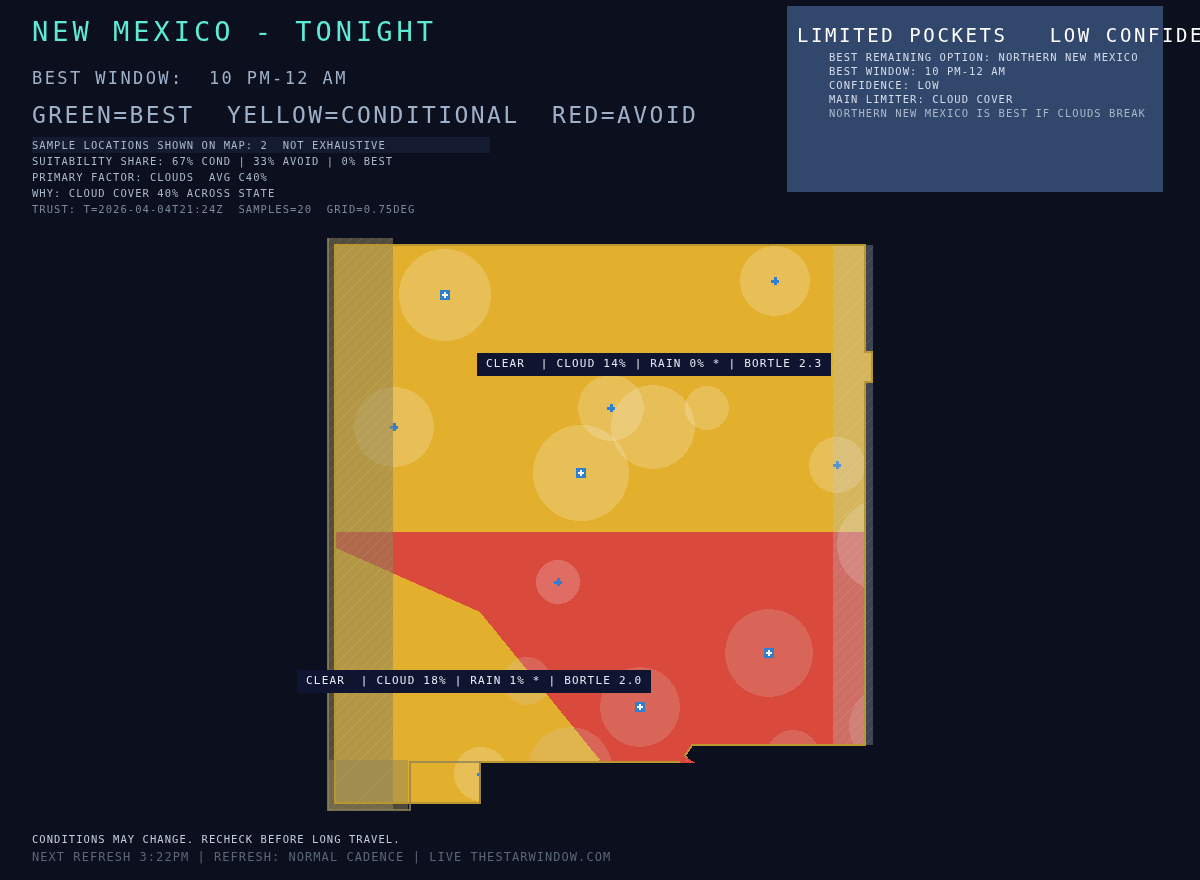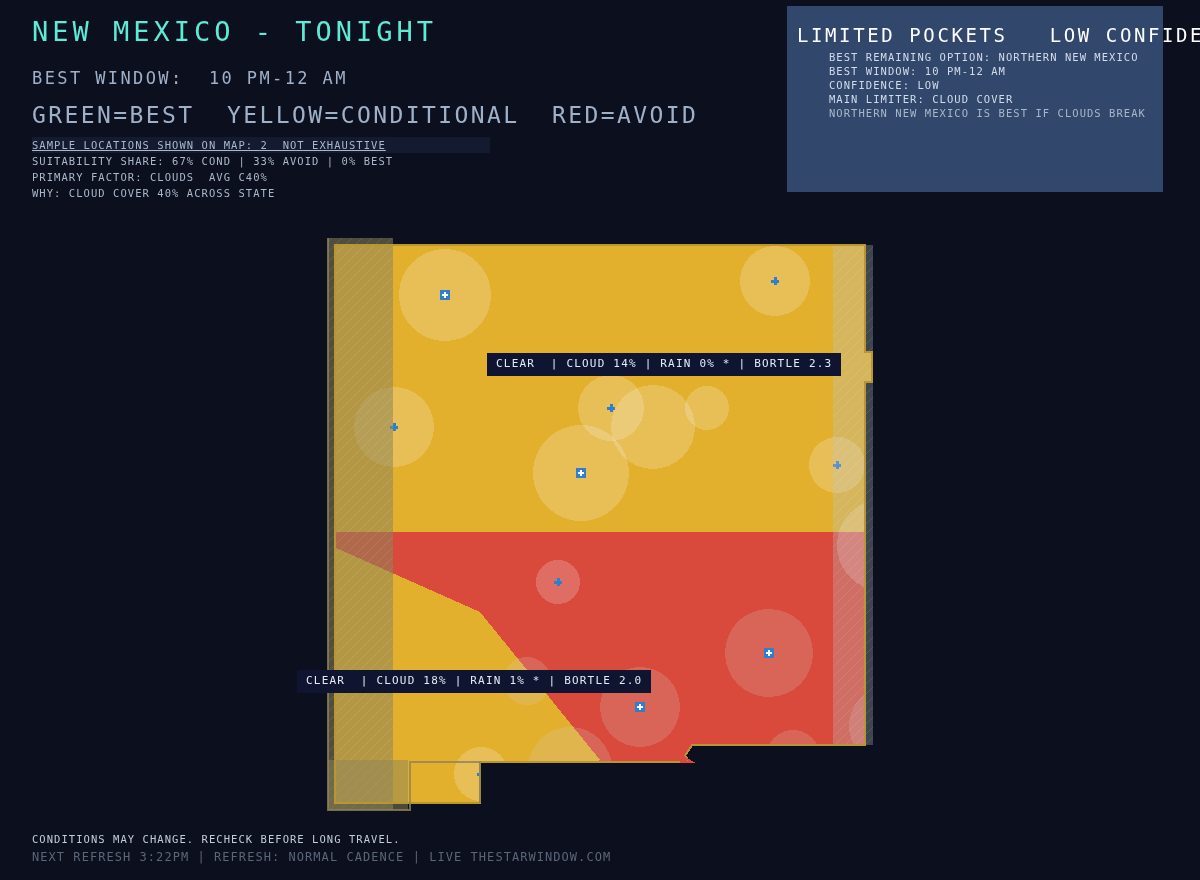--- a/index.html
+++ b/index.html
@@ -25,21 +25,21 @@
   .h-sub2{
     position:absolute;left:32px;top:102px;
     font-size:23px;letter-spacing:2.4px;color:#9fb0c9;white-space:pre;
   }
 
   .meta{position:absolute;left:32px;top:137px;width:470px;}
   .meta-row{
     font-size:10.5px;letter-spacing:1.05px;line-height:16px;
     color:#aab8cc;white-space:pre;height:16px;
   }
-  .meta-row.hl{background:#141b30;width:458px;text-decoration:underline;}
+  .meta-row.hl{background:#141b30;width:458px;}
   .meta-row.dim{color:#7b879b;}
   .meta-row.warn{color:#b08a3f;}
 
   
   .panel{
     position:absolute;left:787px;top:6px;width:376px;height:186px;
     background:#31476b;
   }
   .panel-title{
     position:absolute;left:797px;top:24px;
@@ -60,21 +60,21 @@
   .map{position:absolute;left:300px;top:200px;width:600px;height:660px;}
   .map svg{display:block;}
 
   
   .tip{
     position:absolute;background:#0f1530;
     color:#e4eaf6;font-size:11px;letter-spacing:1.2px;
     padding:4px 8px 5px 8px;white-space:pre;line-height:12px;
     box-shadow:0 0 0 1px #0f1530;
   }
-  #tip-a{left:478px;top:354px;margin-left:10px;}
+  #tip-a{left:478px;top:354px;}
   #tip-b{left:298px;top:671px;text-align:right;}
 
   
   .foot1{
     position:absolute;left:32px;top:833px;
     font-size:10.5px;letter-spacing:1.05px;color:#c2cddd;white-space:pre;
   }
   .foot2{
     position:absolute;left:32px;top:850px;
     font-size:12px;letter-spacing:1.05px;color:#5c6людей;white-space:pre;
@@ -88,20 +88,21 @@
 
   <div class="h-title">NEW MEXICO - TONIGHT</div>
   <div class="h-sub1">BEST WINDOW:  10 PM-12 AM</div>
   <div class="h-sub2">GREEN=BEST  YELLOW=CONDITIONAL  RED=AVOID</div>
 
   <div class="meta">
     <div class="meta-row hl">SAMPLE LOCATIONS SHOWN ON MAP: 2  NOT EXHAUSTIVE</div>
     <div class="meta-row">SUITABILITY SHARE: 67% COND | 33% AVOID | 0% BEST</div>
     <div class="meta-row">PRIMARY FACTOR: CLOUDS  AVG C40%</div>
     <div class="meta-row">WHY: CLOUD COVER 40% ACROSS STATE</div>
+    <div class="meta-row dim">TRUST: T=2026-04-04T21:24Z  SAMPLES=20  GRID=0.75DEG</div>
   </div>
 
   <div class="panel"></div>
   <div class="panel-title">LIMITED POCKETS   LOW CONFIDENCE</div>
   <div class="panel-body">
     <div class="panel-line">BEST REMAINING OPTION: NORTHERN NEW MEXICO</div>
     <div class="panel-line">BEST WINDOW: 10 PM-12 AM</div>
     <div class="panel-line">CONFIDENCE: LOW</div>
     <div class="panel-line">MAIN LIMITER: CLOUD COVER</div>
     <div class="panel-line faint">NORTHERN NEW MEXICO IS BEST IF CLOUDS BREAK</div>

